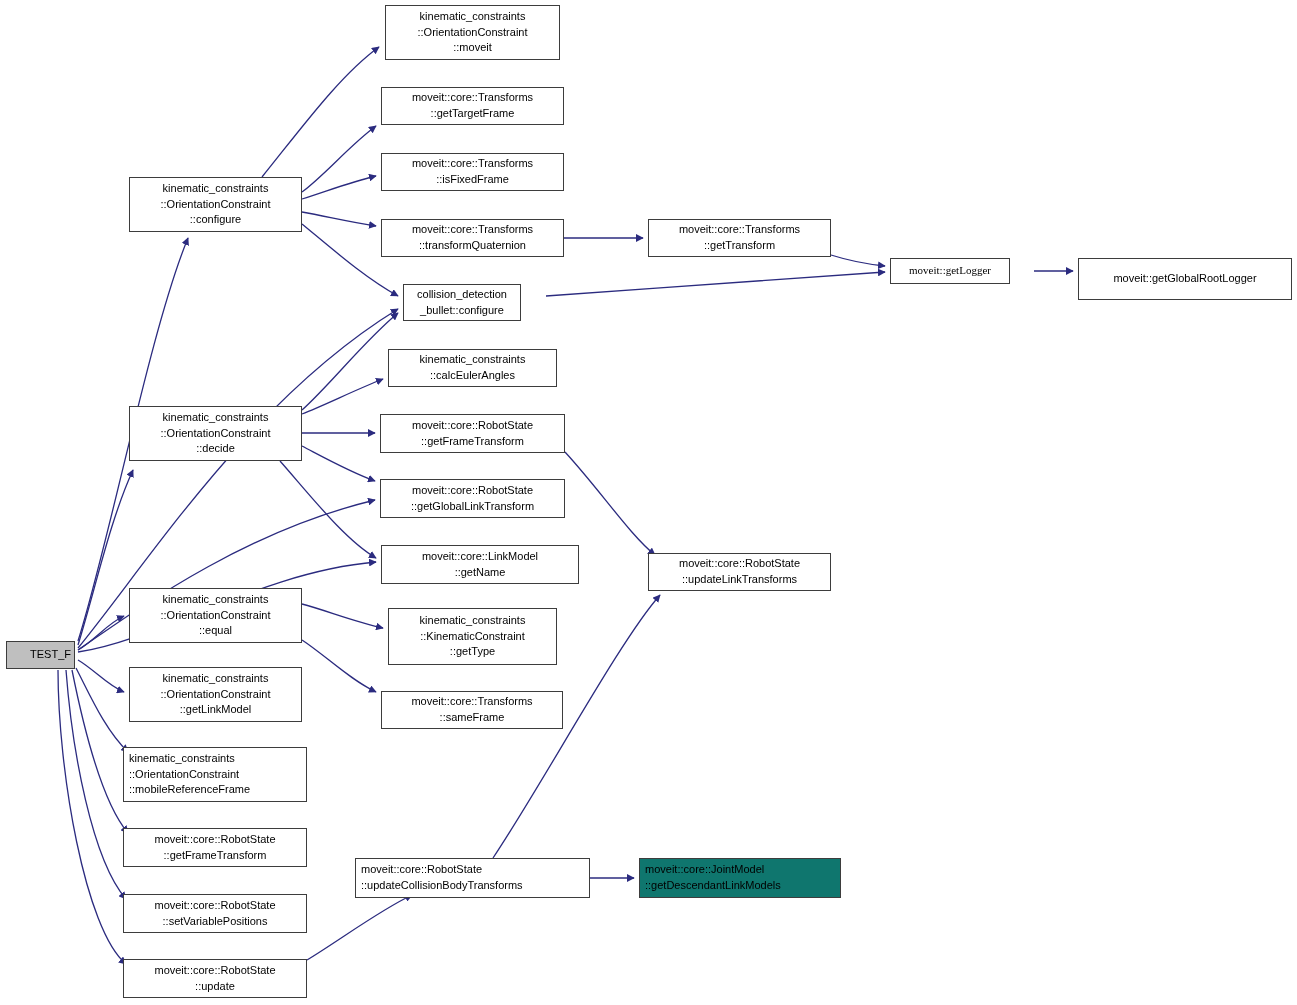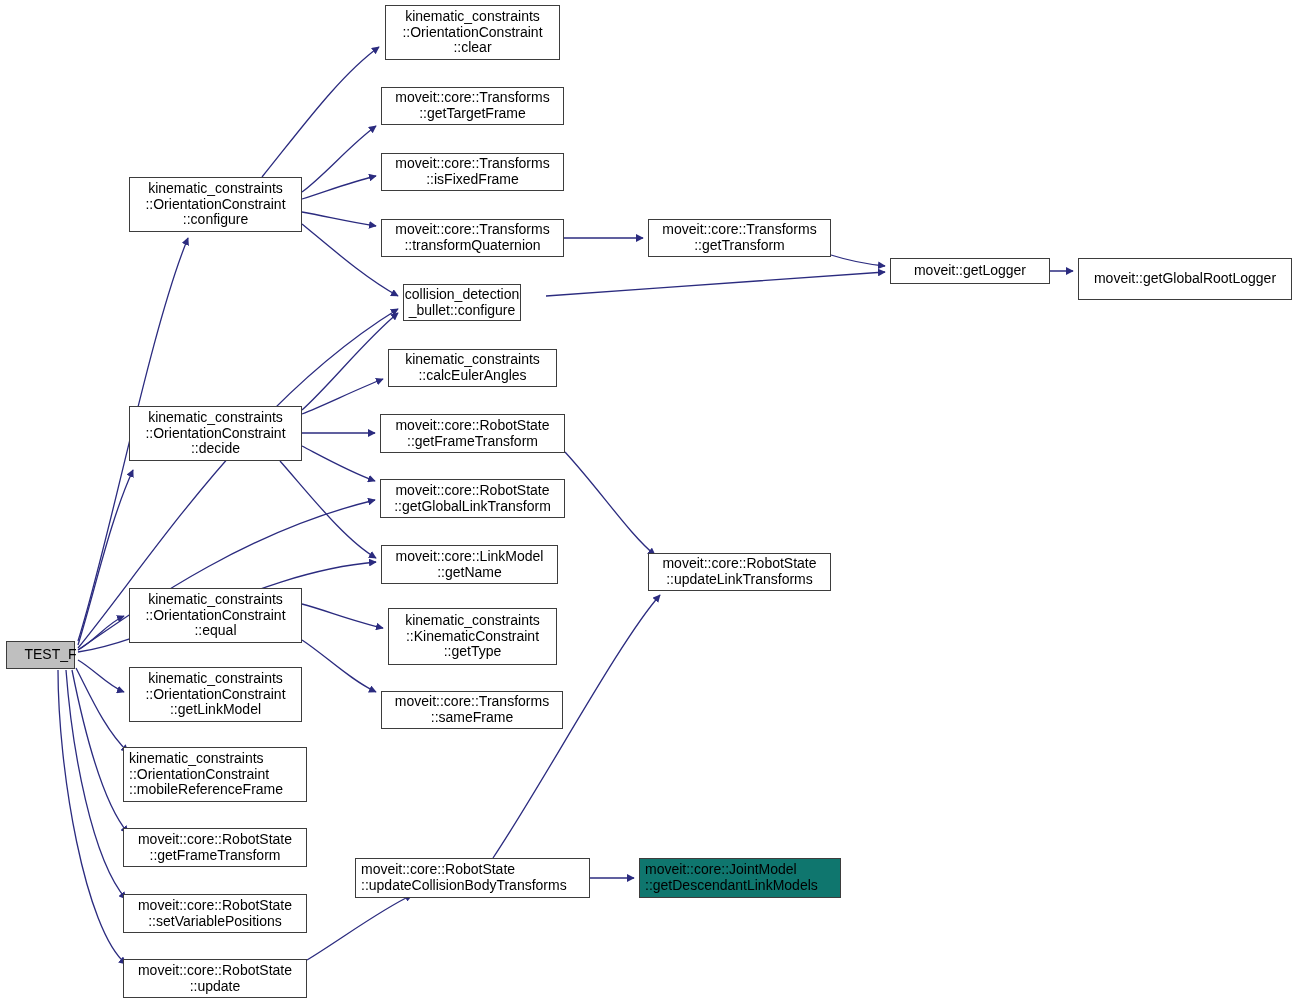--- a/index.html
+++ b/index.html
@@ -23,21 +23,21 @@
     width: 1297px;
     height: 1005px;
     pointer-events: none;
   }
   .node {
     position: absolute;
     box-sizing: border-box;
     border: 1px solid #3d3d3d;
     background: #ffffff;
     color: #000000;
-    font-size: 14px;
+    font-size: 11px;
     line-height: 15.6px;
     display: flex;
     flex-direction: column;
     justify-content: center;
     align-items: center;
     text-align: center;
     white-space: pre;
     z-index: 2;
   }
   .node.leftalign {
@@ -93,33 +93,33 @@
         <path d="M 302 604 C 325 610, 355 622, 383 628" fill="none" stroke="#2b2b7f" stroke-width="1.3" marker-end="url(#arrowhead)"></path>
         <path d="M 302 640 C 325 655, 350 680, 376 692" fill="none" stroke="#2b2b7f" stroke-width="1.3" marker-end="url(#arrowhead)"></path>
         <path d="M 493 858 C 545 780, 620 640, 660 595" fill="none" stroke="#2b2b7f" stroke-width="1.3" marker-end="url(#arrowhead)"></path>
         <path d="M 590 878 L 634 878" fill="none" stroke="#2b2b7f" stroke-width="1.3" marker-end="url(#arrowhead)"></path>
         <path d="M 307 960 C 340 940, 380 910, 412 895" fill="none" stroke="#2b2b7f" stroke-width="1.3" marker-end="url(#arrowhead)"></path>
       </g>
   </svg>
   <div id="nodes">
       <div class="node highlight" style="left: 6px; top: 641px; width: 69px; height: 28px; border-color: rgb(61, 61, 61); color: rgb(0, 0, 0); background: rgb(191, 191, 191); padding-left: 20px;"><span>TEST_F</span></div>
       <div class="node" style="left: 129px; top: 177px; width: 173px; height: 55px; border-color: rgb(61, 61, 61); color: rgb(0, 0, 0); background: rgb(255, 255, 255);"><span>kinematic_constraints</span><span>::OrientationConstraint</span><span>::configure</span></div>
-      <div class="node" style="left: 385px; top: 5px; width: 175px; height: 55px; border-color: rgb(61, 61, 61); color: rgb(0, 0, 0); background: rgb(255, 255, 255);"><span>kinematic_constraints</span><span>::OrientationConstraint</span><span>::clear</span></div>
+      <div class="node" style="left: 385px; top: 5px; width: 175px; height: 55px; border-color: rgb(61, 61, 61); color: rgb(0, 0, 0); background: rgb(255, 255, 255);"><span>kinematic_constraints</span><span>::OrientationConstraint</span><span>::moveit</span></div>
       <div class="node" style="left: 381px; top: 87px; width: 183px; height: 38px; border-color: rgb(61, 61, 61); color: rgb(0, 0, 0); background: rgb(255, 255, 255);"><span>moveit::core::Transforms</span><span>::getTargetFrame</span></div>
       <div class="node" style="left: 381px; top: 153px; width: 183px; height: 38px; border-color: rgb(61, 61, 61); color: rgb(0, 0, 0); background: rgb(255, 255, 255);"><span>moveit::core::Transforms</span><span>::isFixedFrame</span></div>
       <div class="node" style="left: 381px; top: 219px; width: 183px; height: 38px; border-color: rgb(61, 61, 61); color: rgb(0, 0, 0); background: rgb(255, 255, 255);"><span>moveit::core::Transforms</span><span>::transformQuaternion</span></div>
       <div class="node" style="left: 403px; top: 284px; width: 118px; height: 37px; border-color: rgb(61, 61, 61); color: rgb(0, 0, 0); background: rgb(255, 255, 255);"><span>collision_detection</span><span>_bullet::configure</span></div>
       <div class="node" style="left: 648px; top: 219px; width: 183px; height: 38px; border-color: rgb(61, 61, 61); color: rgb(0, 0, 0); background: rgb(255, 255, 255);"><span>moveit::core::Transforms</span><span>::getTransform</span></div>
-      <div class="node" style="left: 890px; top: 258px; width: 160px; height: 26px; border-color: rgb(61, 61, 61); color: rgb(0, 0, 0); background: rgb(255, 255, 255);"><span>moveit::getLogger</span></div>
+      <div class="node" style="left: 890px; top: 258px; width: 120px; height: 26px; border-color: rgb(61, 61, 61); color: rgb(0, 0, 0); background: rgb(255, 255, 255); font-family: Liberation Serif, serif;"><span>moveit::getLogger</span></div>
       <div class="node" style="left: 1078px; top: 258px; width: 214px; height: 42px; border-color: rgb(61, 61, 61); color: rgb(0, 0, 0); background: rgb(255, 255, 255);"><span>moveit::getGlobalRootLogger</span></div>
       <div class="node" style="left: 129px; top: 406px; width: 173px; height: 55px; border-color: rgb(61, 61, 61); color: rgb(0, 0, 0); background: rgb(255, 255, 255);"><span>kinematic_constraints</span><span>::OrientationConstraint</span><span>::decide</span></div>
       <div class="node" style="left: 388px; top: 349px; width: 169px; height: 38px; border-color: rgb(61, 61, 61); color: rgb(0, 0, 0); background: rgb(255, 255, 255);"><span>kinematic_constraints</span><span>::calcEulerAngles</span></div>
       <div class="node" style="left: 380px; top: 414px; width: 185px; height: 39px; border-color: rgb(61, 61, 61); color: rgb(0, 0, 0); background: rgb(255, 255, 255);"><span>moveit::core::RobotState</span><span>::getFrameTransform</span></div>
       <div class="node" style="left: 380px; top: 479px; width: 185px; height: 39px; border-color: rgb(61, 61, 61); color: rgb(0, 0, 0); background: rgb(255, 255, 255);"><span>moveit::core::RobotState</span><span>::getGlobalLinkTransform</span></div>
-      <div class="node" style="left: 381px; top: 545px; width: 177px; height: 39px; border-color: rgb(61, 61, 61); color: rgb(0, 0, 0); background: rgb(255, 255, 255);"><span>moveit::core::LinkModel</span><span>::getName</span></div>
+      <div class="node" style="left: 381px; top: 545px; width: 198px; height: 39px; border-color: rgb(61, 61, 61); color: rgb(0, 0, 0); background: rgb(255, 255, 255);"><span>moveit::core::LinkModel</span><span>::getName</span></div>
       <div class="node" style="left: 648px; top: 553px; width: 183px; height: 38px; border-color: rgb(61, 61, 61); color: rgb(0, 0, 0); background: rgb(255, 255, 255);"><span>moveit::core::RobotState</span><span>::updateLinkTransforms</span></div>
       <div class="node" style="left: 129px; top: 588px; width: 173px; height: 55px; border-color: rgb(61, 61, 61); color: rgb(0, 0, 0); background: rgb(255, 255, 255);"><span>kinematic_constraints</span><span>::OrientationConstraint</span><span>::equal</span></div>
       <div class="node" style="left: 388px; top: 608px; width: 169px; height: 57px; border-color: rgb(61, 61, 61); color: rgb(0, 0, 0); background: rgb(255, 255, 255);"><span>kinematic_constraints</span><span>::KinematicConstraint</span><span>::getType</span></div>
       <div class="node" style="left: 381px; top: 691px; width: 182px; height: 38px; border-color: rgb(61, 61, 61); color: rgb(0, 0, 0); background: rgb(255, 255, 255);"><span>moveit::core::Transforms</span><span>::sameFrame</span></div>
       <div class="node" style="left: 129px; top: 667px; width: 173px; height: 55px; border-color: rgb(61, 61, 61); color: rgb(0, 0, 0); background: rgb(255, 255, 255);"><span>kinematic_constraints</span><span>::OrientationConstraint</span><span>::getLinkModel</span></div>
       <div class="node leftalign" style="left: 123px; top: 747px; width: 184px; height: 55px; border-color: rgb(61, 61, 61); color: rgb(0, 0, 0); background: rgb(255, 255, 255);"><span>kinematic_constraints</span><span>::OrientationConstraint</span><span>::mobileReferenceFrame</span></div>
       <div class="node" style="left: 123px; top: 828px; width: 184px; height: 39px; border-color: rgb(61, 61, 61); color: rgb(0, 0, 0); background: rgb(255, 255, 255);"><span>moveit::core::RobotState</span><span>::getFrameTransform</span></div>
       <div class="node" style="left: 123px; top: 894px; width: 184px; height: 39px; border-color: rgb(61, 61, 61); color: rgb(0, 0, 0); background: rgb(255, 255, 255);"><span>moveit::core::RobotState</span><span>::setVariablePositions</span></div>
       <div class="node" style="left: 123px; top: 959px; width: 184px; height: 39px; border-color: rgb(61, 61, 61); color: rgb(0, 0, 0); background: rgb(255, 255, 255);"><span>moveit::core::RobotState</span><span>::update</span></div>
       <div class="node leftalign" style="left: 355px; top: 858px; width: 235px; height: 40px; border-color: rgb(61, 61, 61); color: rgb(0, 0, 0); background: rgb(255, 255, 255);"><span>moveit::core::RobotState</span><span>::updateCollisionBodyTransforms</span></div>

